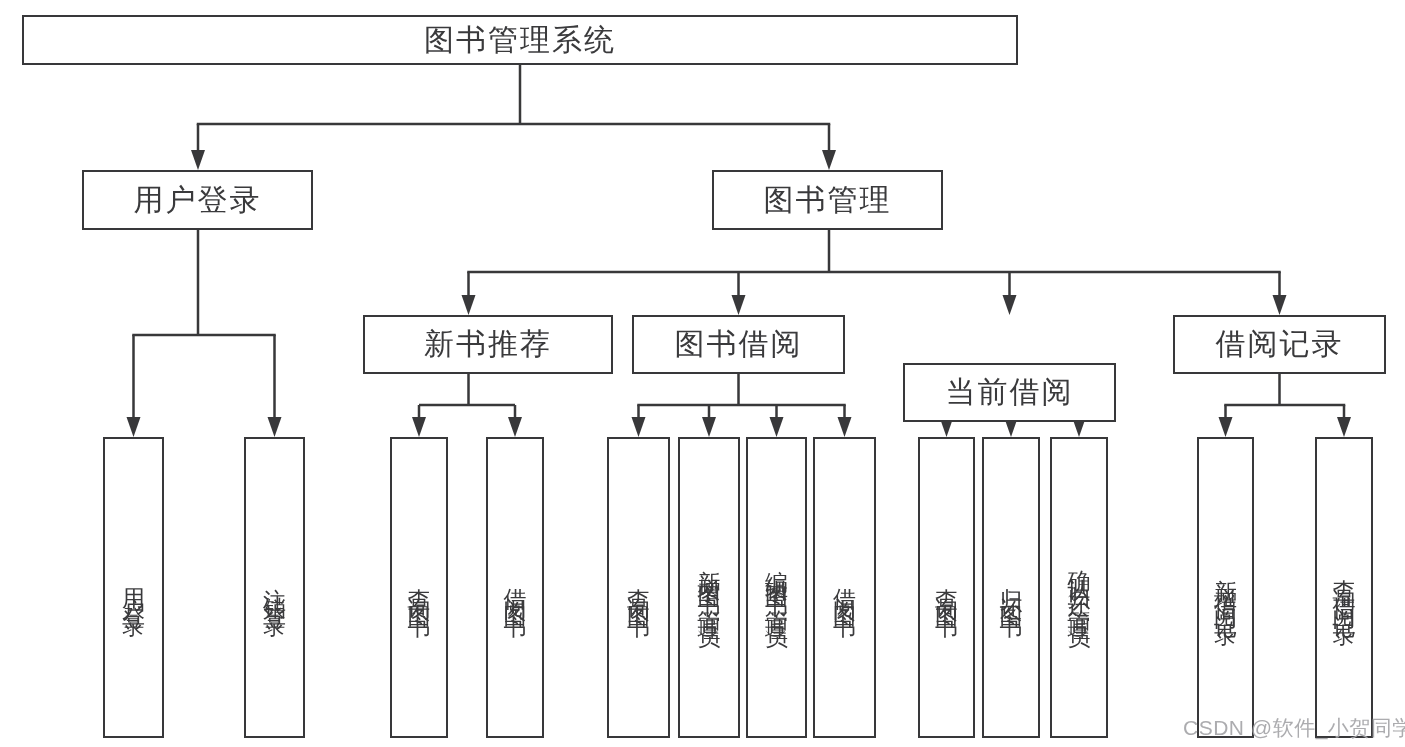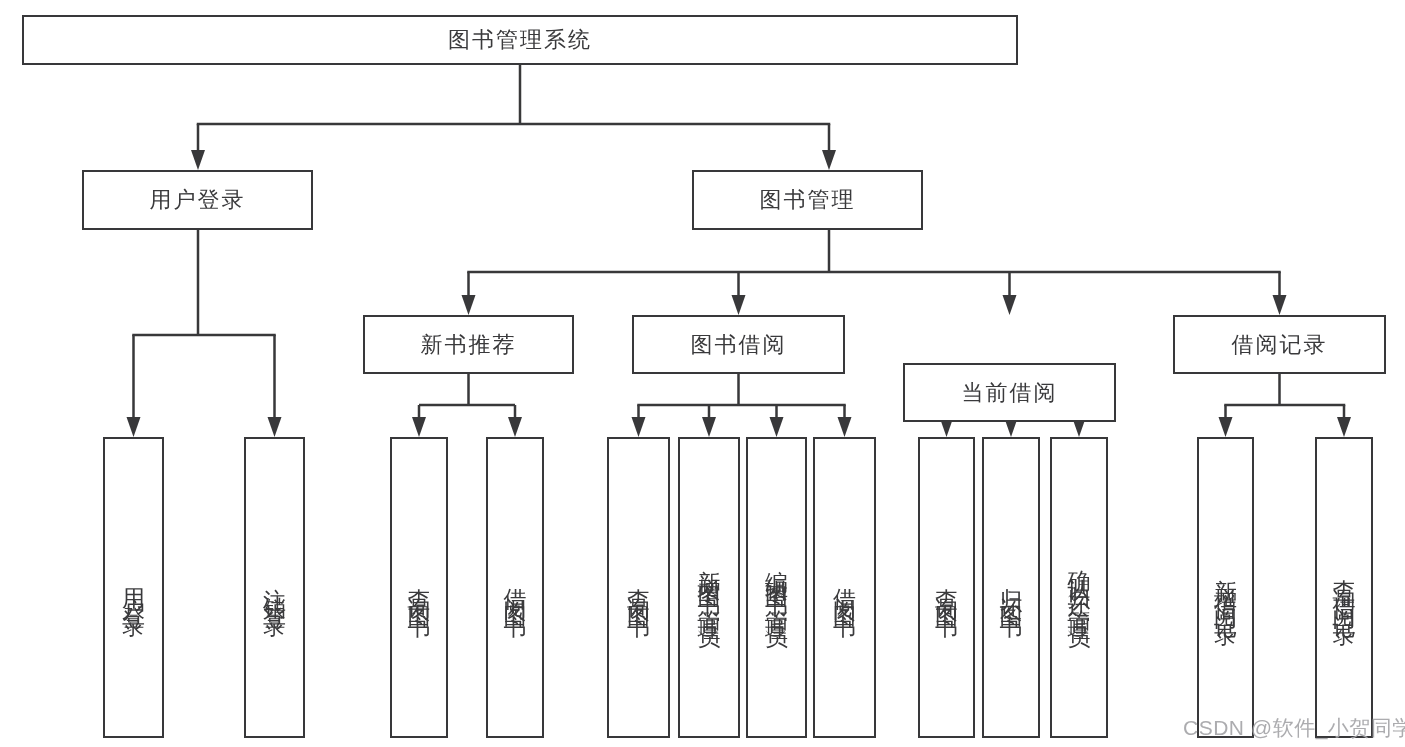--- a/index.html
+++ b/index.html
@@ -22,38 +22,38 @@
     box-sizing: border-box;
     border: 2.5px solid #38383a;
     background: #ffffff;
     color: #3a3a3c;
     display: flex;
     align-items: center;
     justify-content: center;
     z-index: 1;
   }
   .node-h {
-    font-size: 22px;
+    font-size: 30px;
     letter-spacing: 2px;
     white-space: nowrap;
   }
   .node-v {
     top: 437px;
     height: 301px;
     writing-mode: vertical-rl;
     text-orientation: mixed;
     font-size: 23px;
     letter-spacing: 9px;
     line-height: 1;
   }
   
   #n-root            { left: 22px;  top: 15px;  width: 996px; height: 50px; }
   #n-user-login      { left: 82px;  top: 170px; width: 231px; height: 60px; }
-  #n-book-mgmt       { left: 692px; top: 170px; width: 231px; height: 60px; }
-  #n-new-book        { left: 363px; top: 315px; width: 211px; height: 59px; }
+  #n-book-mgmt       { left: 712px; top: 170px; width: 231px; height: 60px; }
+  #n-new-book        { left: 363px; top: 315px; width: 250px; height: 59px; }
   #n-book-borrow     { left: 632px; top: 315px; width: 213px; height: 59px; }
   #n-current-borrow  { left: 903px; top: 315px; width: 213px; height: 59px; margin-top: 48px; }
   #n-borrow-record   { left: 1173px;top: 315px; width: 213px; height: 59px; }
   
   #l-user-login  { left: 103px;  width: 61px; }
   #l-logout      { left: 244px;  width: 61px; }
   #l-nbr-query   { left: 390px;  width: 58px; }
   #l-nbr-borrow  { left: 486px;  width: 58px; }
   #l-bb-query    { left: 607px;  width: 63px; }
   #l-bb-add      { left: 678px;  width: 62px; letter-spacing: 8px; }

